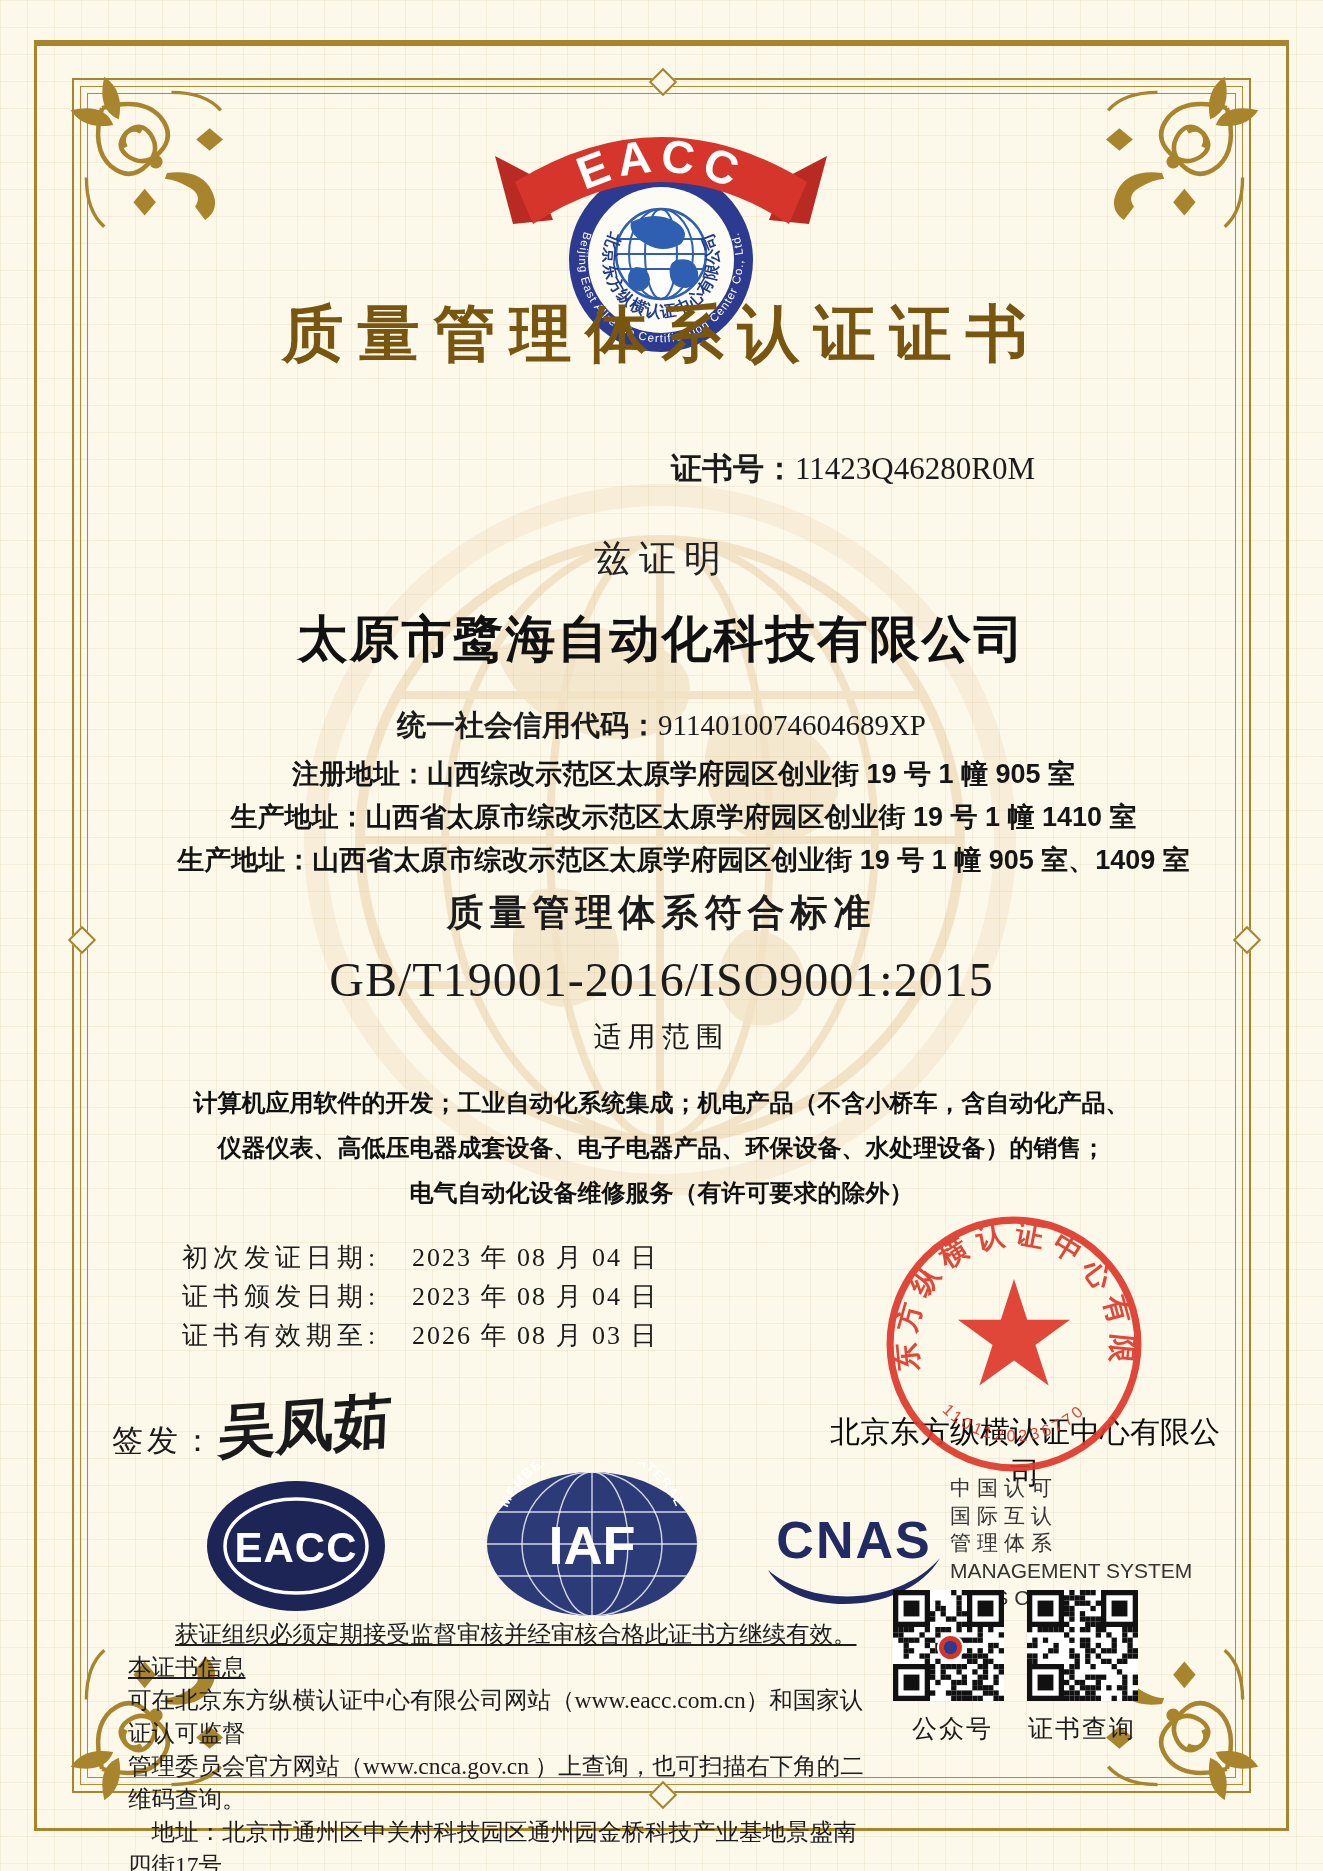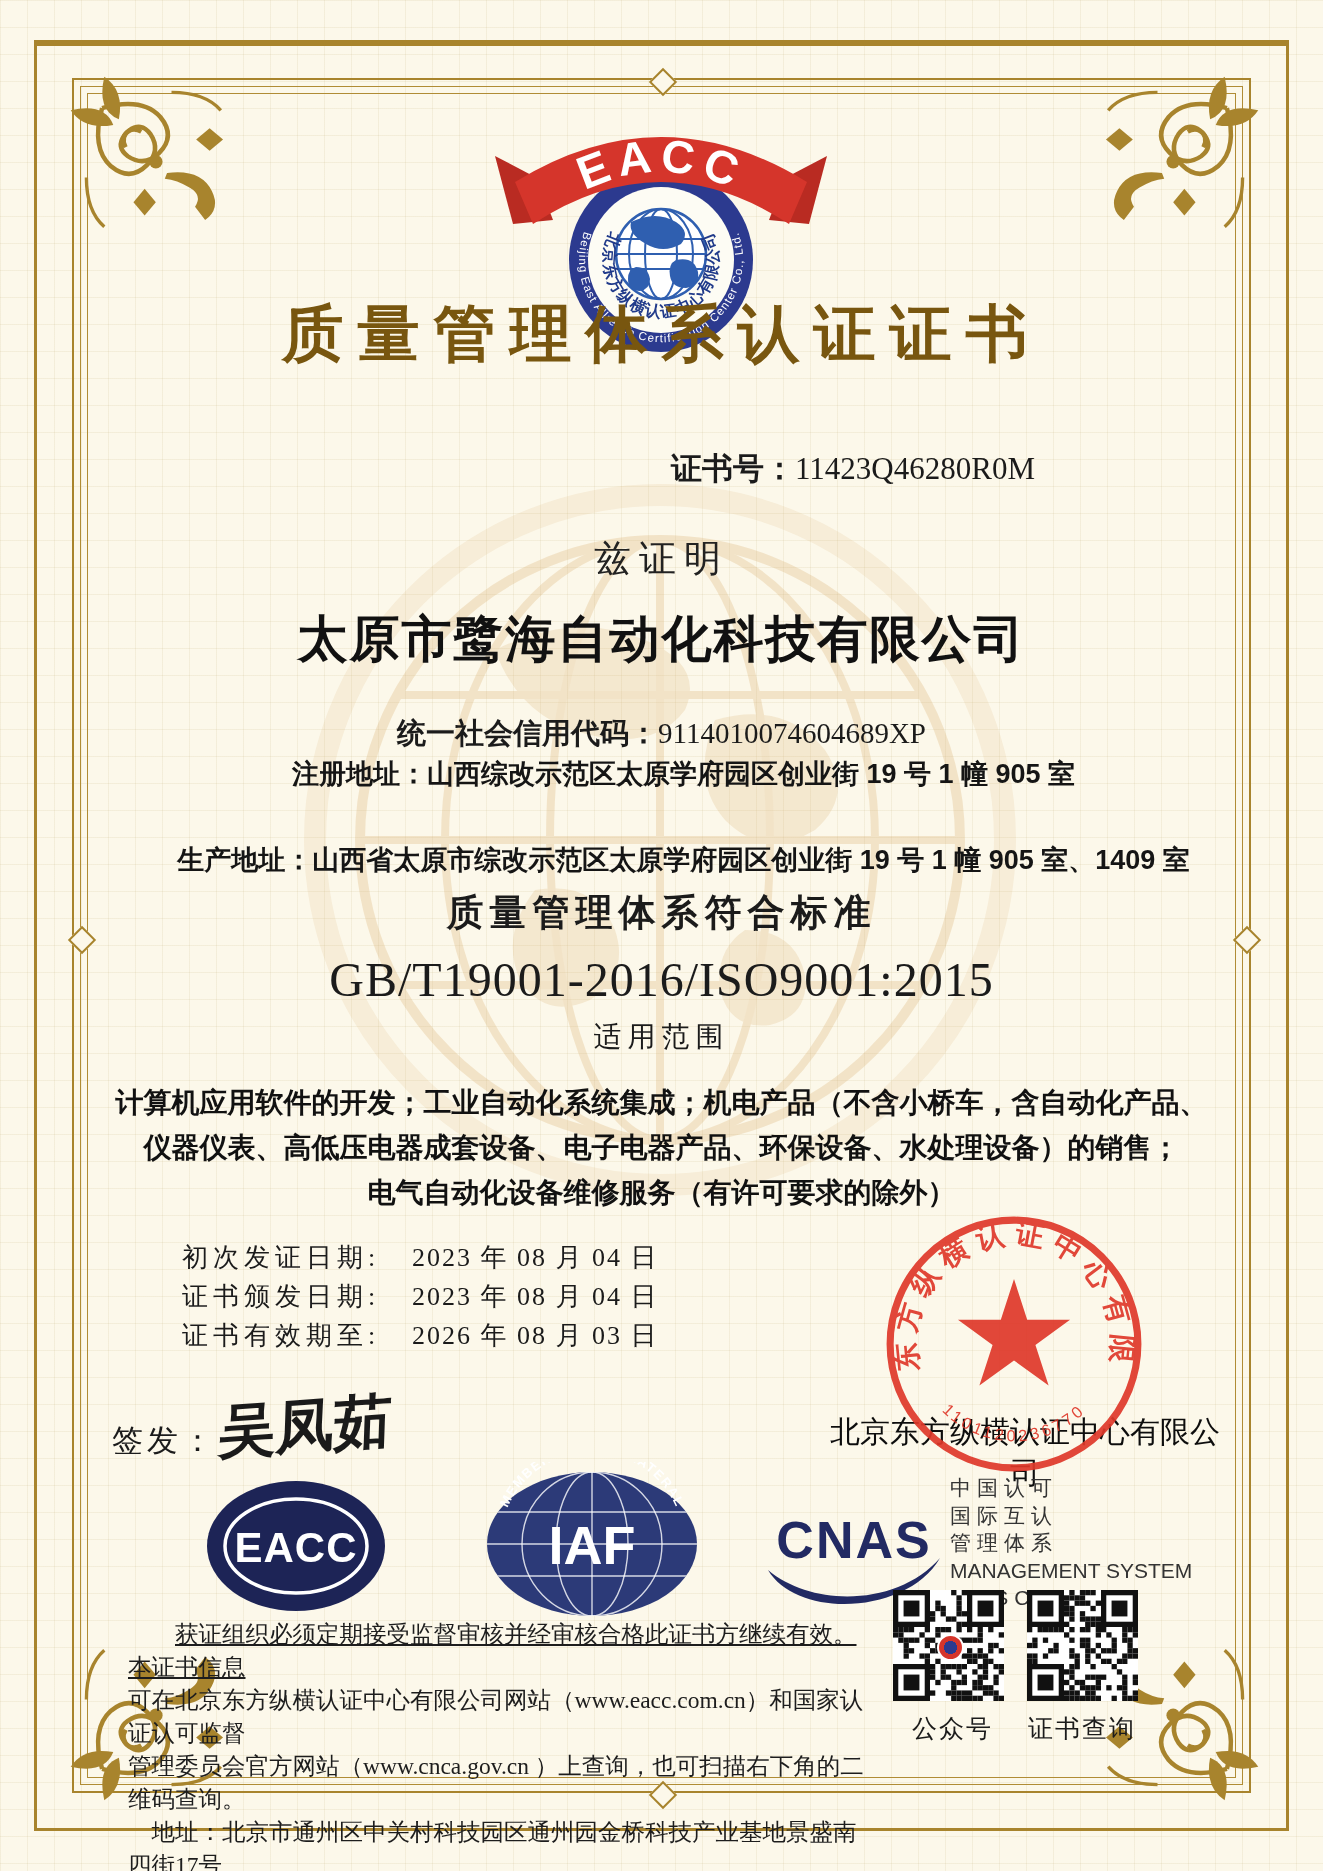--- a/index.html
+++ b/index.html
@@ -29,32 +29,32 @@
   .title{position:absolute;left:0;right:0;top:292px;text-align:center;
          font-family:"Liberation Sans",sans-serif;font-weight:900;font-size:62px;
          letter-spacing:14px;color:#78560f;}
   .certno{position:absolute;right:288px;top:448px;font-size:31px;}
   .certno .lbl{font-weight:700;}
   .declare{position:absolute;left:0;right:0;top:534px;text-align:center;
            font-family:"Liberation Sans",sans-serif;font-size:37px;letter-spacing:8px;color:#222;}
   .company{position:absolute;left:0;right:0;top:606px;text-align:center;
            font-family:"Liberation Sans",sans-serif;font-weight:800;font-size:50px;letter-spacing:2px;color:#111;}
   .credit{position:absolute;left:0;right:0;top:706px;text-align:center;font-size:29px;
-          font-family:"Liberation Sans",sans-serif;font-weight:600;margin-top:8px;}
+          font-family:"Liberation Sans",sans-serif;font-weight:600;}
   .addr{position:absolute;left:0;right:0;text-align:center;font-size:27px;
         font-family:"Liberation Sans",sans-serif;font-weight:600;color:#151515;}
   .addr .lbl{font-weight:800;margin-left:44px;}
   .a1{top:756px;} .a2{top:799px;} .a3{top:842px;}
   .std-head{position:absolute;left:0;right:0;top:888px;text-align:center;
             font-family:"Liberation Sans",sans-serif;font-weight:800;font-size:37px;letter-spacing:6px;}
   .standard{position:absolute;left:0;right:0;top:952px;text-align:center;font-size:48px;letter-spacing:1px;}
   .scope-head{position:absolute;left:0;right:0;top:1018px;text-align:center;
               font-family:"Liberation Sans",sans-serif;font-size:28px;letter-spacing:6px;}
   .scope{position:absolute;left:70px;right:70px;top:1080px;text-align:center;
-         font-family:"Liberation Sans",sans-serif;font-weight:600;font-size:28px;line-height:45px;color:#111;}
+         font-family:"Liberation Sans",sans-serif;font-weight:600;font-size:24px;line-height:45px;color:#111;}
   .dates{position:absolute;left:182px;top:1240px;font-size:26px;}
   .dates .row{height:39px;}
   .dates .lbl{display:inline-block;width:230px;letter-spacing:5px;}
   .dates .val{letter-spacing:2px;}
   
   .sign-row{position:absolute;left:112px;top:1420px;font-size:31px;letter-spacing:4px;}
   .signature{position:absolute;left:218px;top:1388px;font-size:58px;font-weight:900;
              font-family:"Liberation Serif",serif;transform:rotate(-4deg) skewX(-6deg);color:#1a1a1a;}
   
   .issuer{position:absolute;left:818px;top:1412px;width:414px;text-align:center;font-size:30px;color:#0d0d0d;}
@@ -222,20 +222,23 @@
 
   <div class="declare">兹证明</div>
   <div class="company">太原市鹭海自动化科技有限公司</div>
 
   <div class="credit">
     <span>统一社会信用代码：</span><span style="font-family:'Liberation Serif',serif;font-weight:400;">9114010074604689XP</span>
   </div>
 
   <div class="addr a1">
     <span class="lbl">注册地址：</span><span>山西综改示范区太原学府园区创业街 19 号 1 幢 905 室</span>
+  </div>
+  <div class="addr a2">
+    <span class="lbl">生产地址：</span><span>山西省太原市综改示范区太原学府园区创业街 19 号 1 幢 1410 室</span>
   </div>
   <div class="addr a3">
     <span class="lbl">生产地址：</span><span>山西省太原市综改示范区太原学府园区创业街 19 号 1 幢 905 室、1409 室</span>
   </div>
 
   <div class="std-head">质量管理体系符合标准</div>
   <div class="standard">GB/T19001-2016/ISO9001:2015</div>
   <div class="scope-head">适用范围</div>
 
   <div class="scope">

